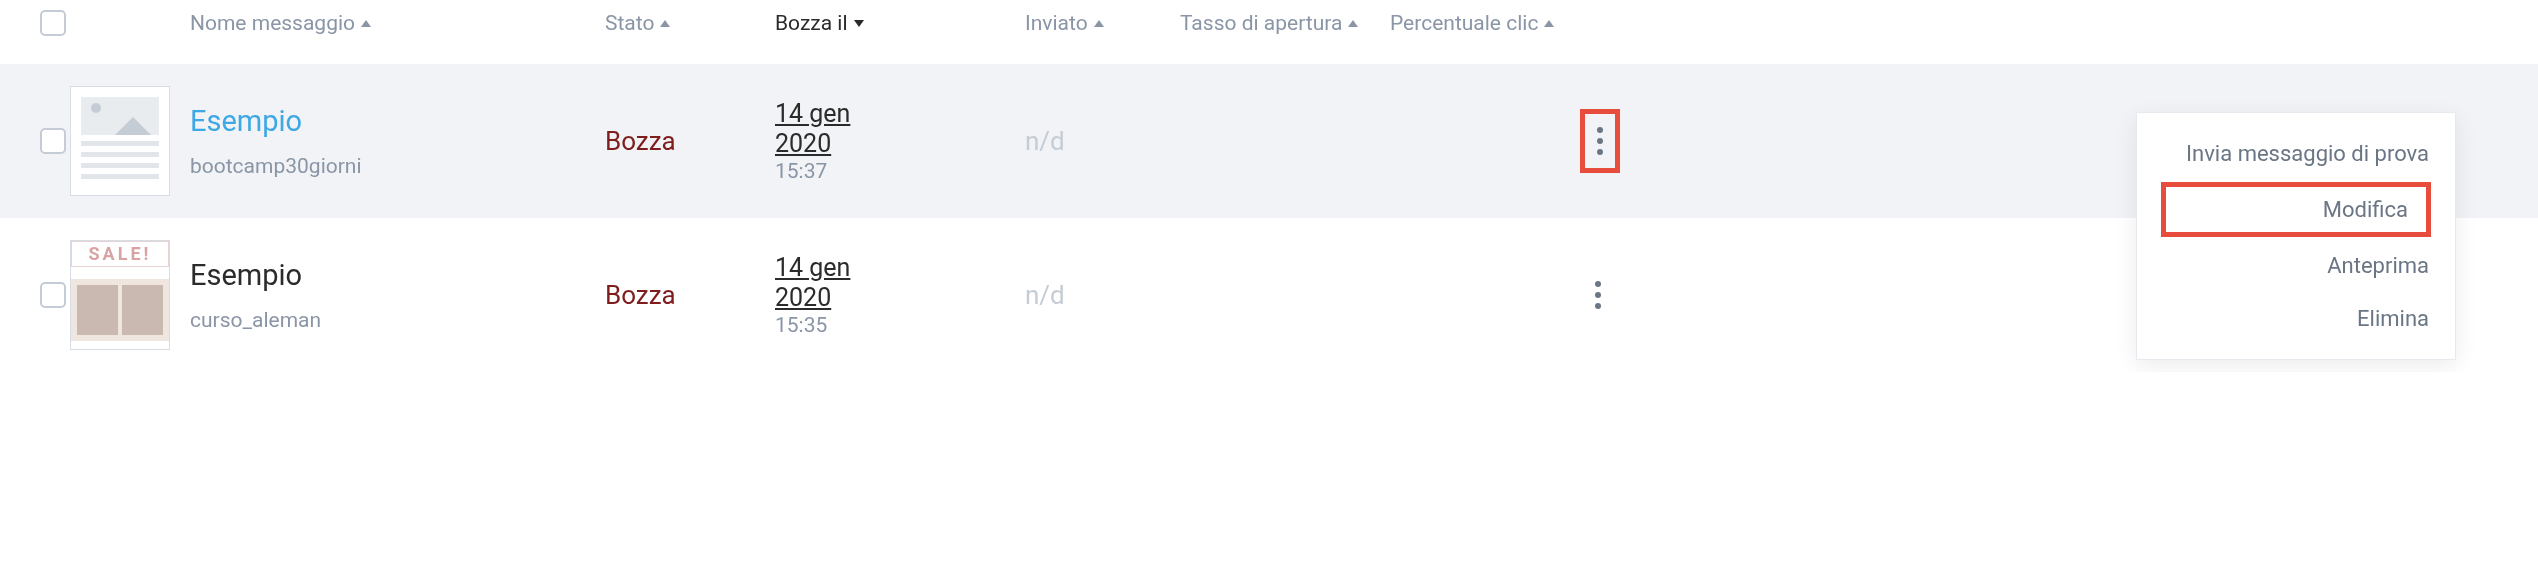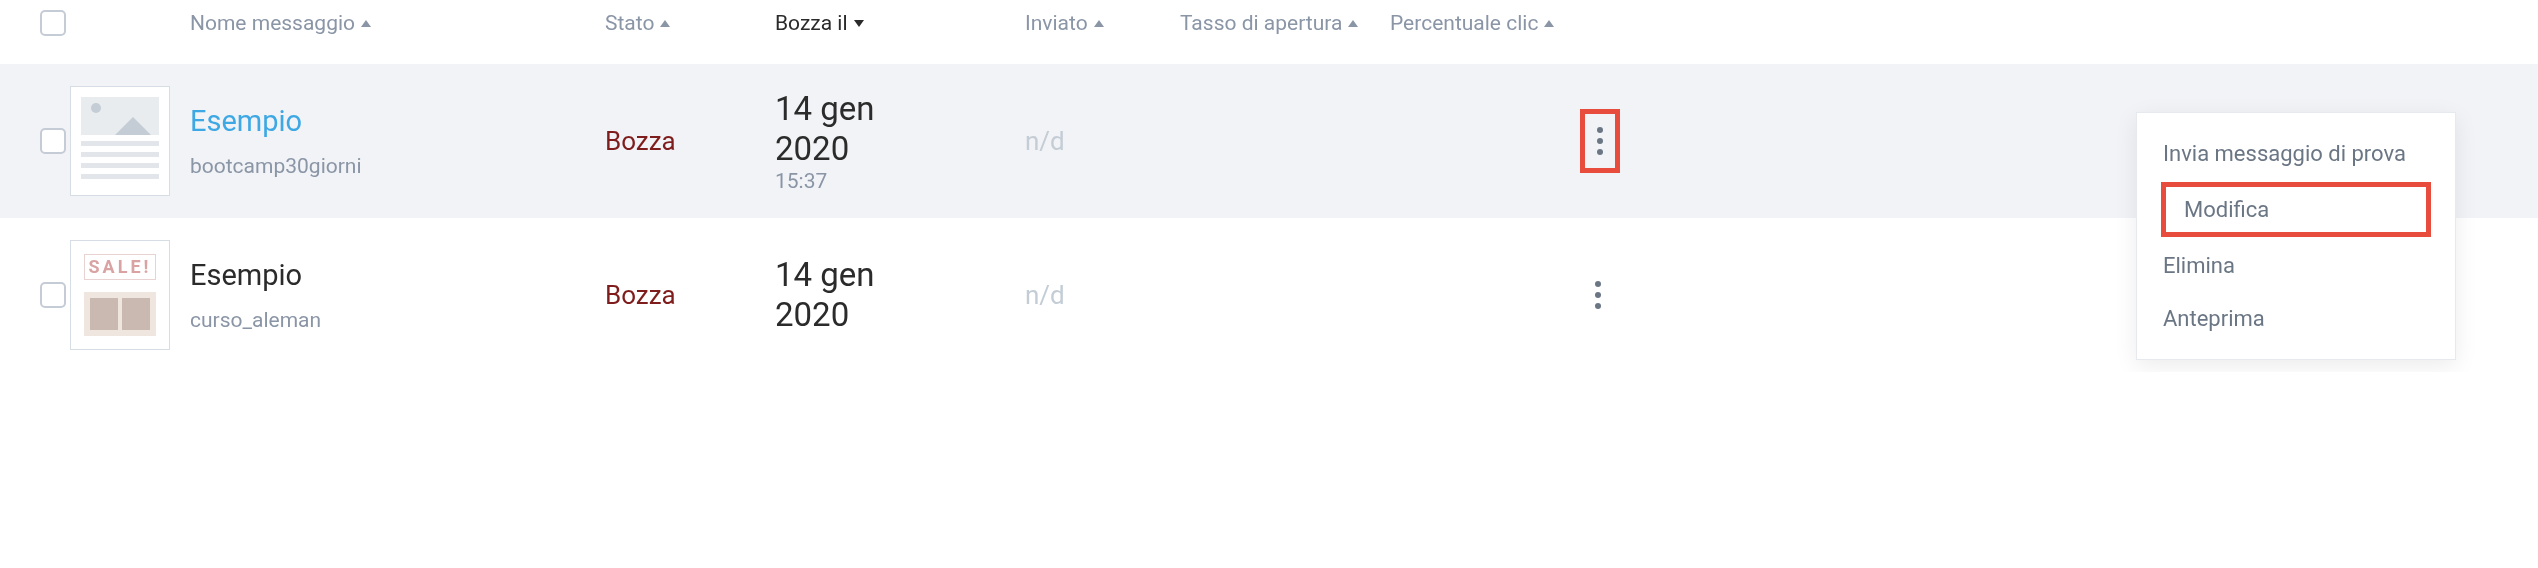--- a/index.html
+++ b/index.html
@@ -84,21 +84,21 @@
     right: 8px; bottom: 0;
     width: 0; height: 0;
     border-left: 18px solid transparent;
     border-right: 18px solid transparent;
     border-bottom: 18px solid #c4cdd5;
   }
   .thumb .line {
     height: 5px;
     background: #e2e6ea;
   }
-  .thumb.sale { padding: 13px; }
+  .thumb.sale { padding: 0; }
   .thumb.sale .sale-banner {
     height: 26px;
     background: #fff;
     border: 1px solid #e8d2d2;
     font-size: 18px;
     font-weight: 700;
     color: #d9a3a3;
     letter-spacing: 3px;
     text-align: center;
     line-height: 24px;
@@ -123,21 +123,21 @@
   }
   .msg-name.link { color: #3ea8e5; }
   .msg-sub {
     font-size: 21px;
     color: #8a95a6;
     margin-top: 15px;
   }
 
   .cell-status { font-size: 26px; color: #7f1d1d; }
 
-  .cell-date .d1 { font-size: 33px; line-height: 1.2; color: #2b2b2b; }
+  .cell-date .d1 { font-size: 25px; line-height: 1.2; color: #2b2b2b; text-decoration: underline; }
   .cell-date .d2 { font-size: 21px; color: #8a95a6; margin-top: 0; }
 
   .cell-muted { color: #c4cdd5; font-size: 26px; }
 
   .kebab {
     display: flex;
     flex-direction: column;
     gap: 5px;
     align-items: center;
     justify-content: center;
@@ -165,20 +165,21 @@
     border: 1px solid #e6e9ee;
     box-shadow: 0 6px 22px rgba(0,0,0,0.08);
     padding: 14px 0;
     z-index: 10;
   }
   .menu-item {
     padding: 14px 26px;
     font-size: 22px;
     color: #6b7685;
     cursor: pointer;
+    text-align: right;
   }
   .menu-item.hl {
     border: 5px solid #e74c3c;
     margin: 2px 24px;
     padding: 10px 18px;
   }
 </style>
 </head>
 <body>
 
@@ -246,22 +247,22 @@
       <div class="kebab hl">
         <span></span>
           <span></span>
           <span></span>
       </div>
     </div>
 
     <div class="menu">
       <div class="menu-item">Invia messaggio di prova</div>
       <div class="menu-item hl">Modifica</div>
+      <div class="menu-item">Anteprima</div>
       <div class="menu-item">Elimina</div>
-      <div class="menu-item">Anteprima</div>
     </div>
   </div>
 
   <div class="data-row">
     <div>
         <div class="checkbox"></div>
       </div>
     <div>
       <div class="thumb sale">
         <div class="sale-banner">SALE!</div>
@@ -272,20 +273,21 @@
       </div>
     </div>
     <div>
       <div class="msg-name">Esempio</div>
       <div class="msg-sub">curso_aleman</div>
     </div>
     <div class="cell-status">Bozza</div>
     <div class="cell-date">
       <div class="d1">14 gen</div>
       <div class="d1">2020</div>
+      <div class="d2">15:35</div>
     </div>
     <div class="cell-muted">n/d</div>
     <div></div>
     <div></div>
     <div>
       <div class="kebab">
         <span></span>
           <span></span>
           <span></span>
       </div>

